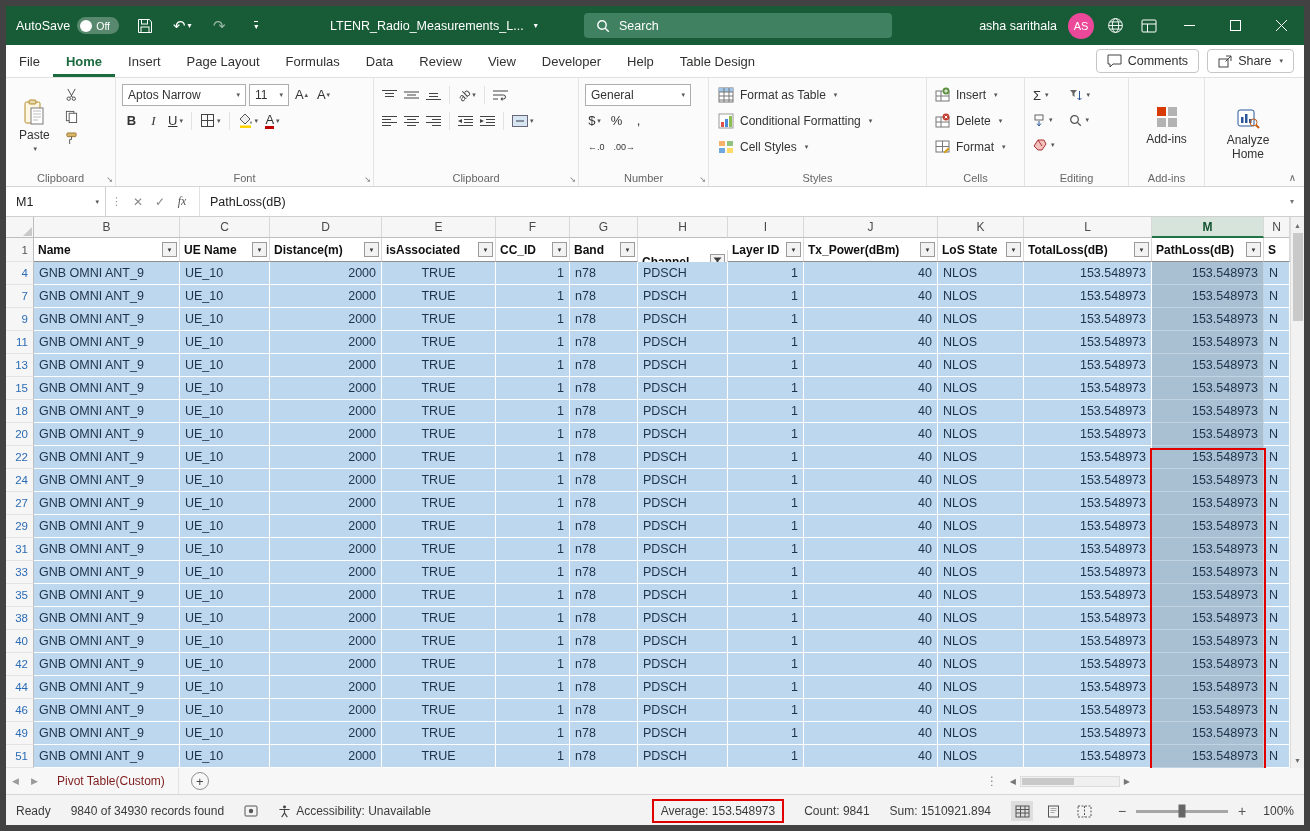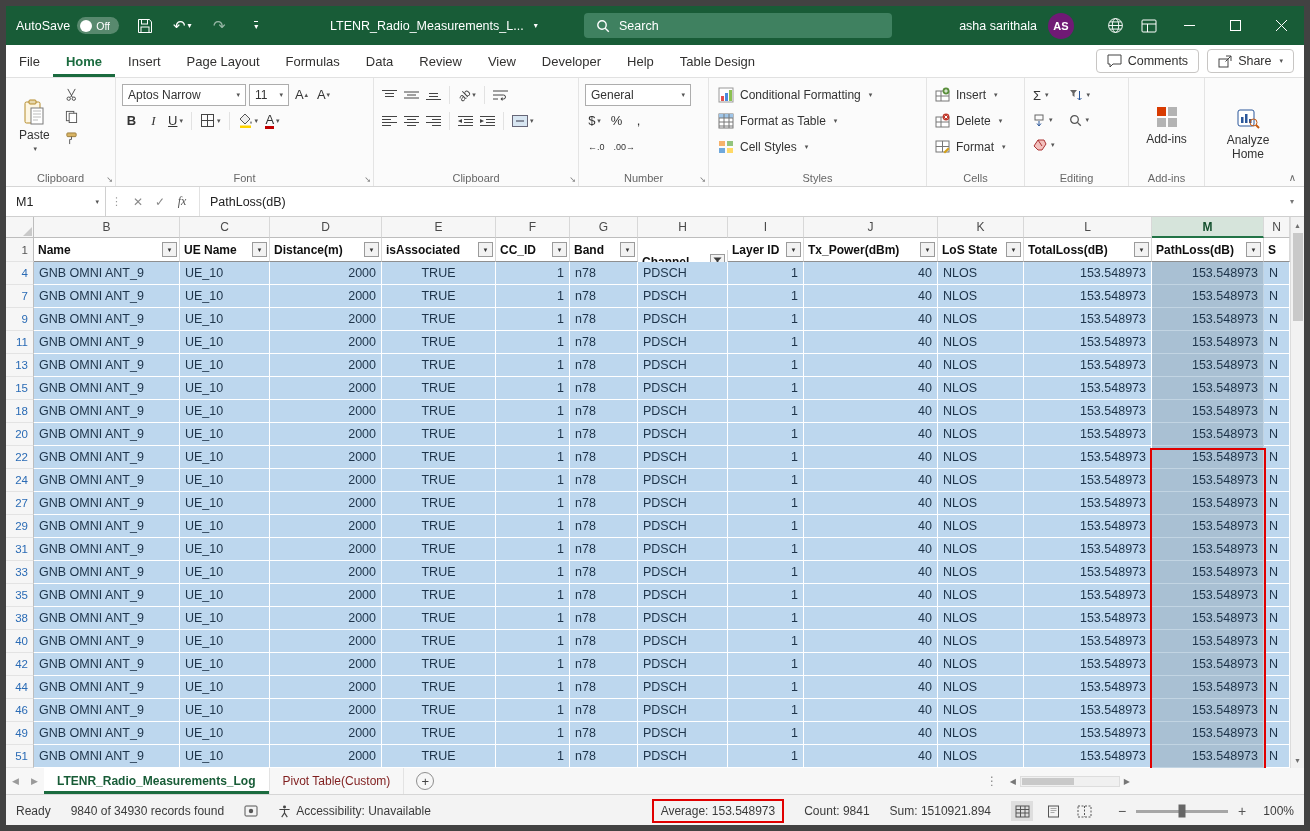--- a/index.html
+++ b/index.html
@@ -16,21 +16,21 @@
 .toggle{width:42px;height:17px;border-radius:9px;background:rgba(255,255,255,.28);display:flex;align-items:center;padding:0 3px;gap:4px}
 .knob{width:12px;height:12px;border-radius:50%;background:#fff}
 .tlabel{font-size:10.5px;color:#fff}
 .tbicon{width:22px;height:24px;display:flex;align-items:center;justify-content:center;font-size:15px;color:#fff}
 .tbicon.dim{opacity:.55}
 .qat-custom{border-top:1.5px solid #fff;font-size:8px;padding-top:1px;line-height:8px}
 .tb-title{position:absolute;left:324px;top:0;height:39px;display:flex;align-items:center;gap:8px}
 .tb-search{position:absolute;left:578px;top:7px;width:308px;height:25px;background:#3f8160;border-radius:4px;display:flex;align-items:center;padding-left:12px;gap:9px;color:#fff}
 .tb-right{position:absolute;right:0;top:0;height:39px;display:flex;align-items:center}
 .uname{margin-right:11px}
-.avatar{width:26px;height:26px;border-radius:50%;background:#701a75;color:#fff;font-size:11px;font-weight:bold;display:flex;align-items:center;justify-content:center;margin-right:24px}
+.avatar{width:26px;height:26px;border-radius:50%;background:#ec4899;color:#fff;font-size:11px;font-weight:normal;display:flex;align-items:center;justify-content:center;margin-right:4px}
 .tb-feat{width:34px;height:39px;display:flex;align-items:center;justify-content:center}
 .wbtn{width:46px;height:39px;display:flex;align-items:center;justify-content:center}
 .chev{font-size:7px;color:#555;margin-left:2px}
 .chev.white{color:#fff;font-size:8px}
 
 
 .tabrow{flex:0 0 32px;background:#fff;display:flex;align-items:center;border-bottom:1px solid #e1e1e1;font-size:13px}
 .rtab{padding:0 13px;height:32px;display:flex;align-items:center;color:#323130;cursor:default}
 .rtab.active{color:#1b6b3f;font-weight:bold;box-shadow:inset 0 -3px 0 #1b6b3f}
 .tabrow-right{margin-left:auto;display:flex;align-items:center;gap:8px;padding-right:10px}
@@ -443,35 +443,35 @@
       <div class="glabel">
             <span>Number</span>
           </div>
       <span class="dlg">↘</span>
     </div>
 
     <div class="rgroup" style="width:218px">
       <div class="gcontent col">
         <div class="stylebtn">
           <svg width="16" height="16" viewBox="0 0 16 16">
+                <rect x="1" y="1" width="14" height="14" fill="#fff" stroke="#777"></rect>
+                <rect x="1" y="1" width="14" height="4" fill="#9fc5e8"></rect>
+                <path d="M1 5h14M1 9h14M1 13h14M6 1v14M11 1v14" stroke="#777" fill="none"></path>
+              </svg>
+          <span>Format as Table</span>
+              <span class="chev">▾</span>
+        </div>
+        <div class="stylebtn">
+          <svg width="16" height="16" viewBox="0 0 16 16">
                 <rect x="1" y="1" width="14" height="14" fill="#fff" stroke="#999"></rect>
                 <rect x="3" y="9" width="3" height="5" fill="#e2504c"></rect>
                 <rect x="7" y="6" width="3" height="8" fill="#4a89dc"></rect>
                 <rect x="11" y="3" width="3" height="11" fill="#8cc152"></rect>
               </svg>
           <span>Conditional Formatting</span>
-              <span class="chev">▾</span>
-        </div>
-        <div class="stylebtn">
-          <svg width="16" height="16" viewBox="0 0 16 16">
-                <rect x="1" y="1" width="14" height="14" fill="#fff" stroke="#777"></rect>
-                <rect x="1" y="1" width="14" height="4" fill="#9fc5e8"></rect>
-                <path d="M1 5h14M1 9h14M1 13h14M6 1v14M11 1v14" stroke="#777" fill="none"></path>
-              </svg>
-          <span>Format as Table</span>
               <span class="chev">▾</span>
         </div>
         <div class="stylebtn">
           <svg width="16" height="16" viewBox="0 0 16 16">
                 <rect x="1" y="2" width="6" height="5" fill="#f6b26b"></rect>
                 <rect x="9" y="2" width="6" height="5" fill="#93c47d"></rect>
                 <rect x="1" y="9" width="6" height="5" fill="#6fa8dc"></rect>
                 <rect x="9" y="9" width="6" height="5" fill="#ffd966"></rect>
               </svg>
           <span>Cell Styles</span>
@@ -1046,21 +1046,20 @@
       <div class="vthumb"></div>
       <span class="varrow down">▼</span>
     </div>
     <div class="ann-col"></div>
   </div>
 
   <div class="sheetbar">
     <span class="snav">◀</span>
     <span class="snav">▶</span>
     <div class="stablist">
-          <div class="stab active">LTENR_Radio_Measurements_Log</div>
           <div class="stab">Pivot Table(Custom)</div>
         </div>
     <span class="addsheet">+</span>
     <span class="hdots">⋮</span>
     <div class="hscroll">
       <span class="harrow">◀</span>
       <div class="htrack">
             <div class="hthumb"></div>
           </div>
       <span class="harrow">▶</span>

